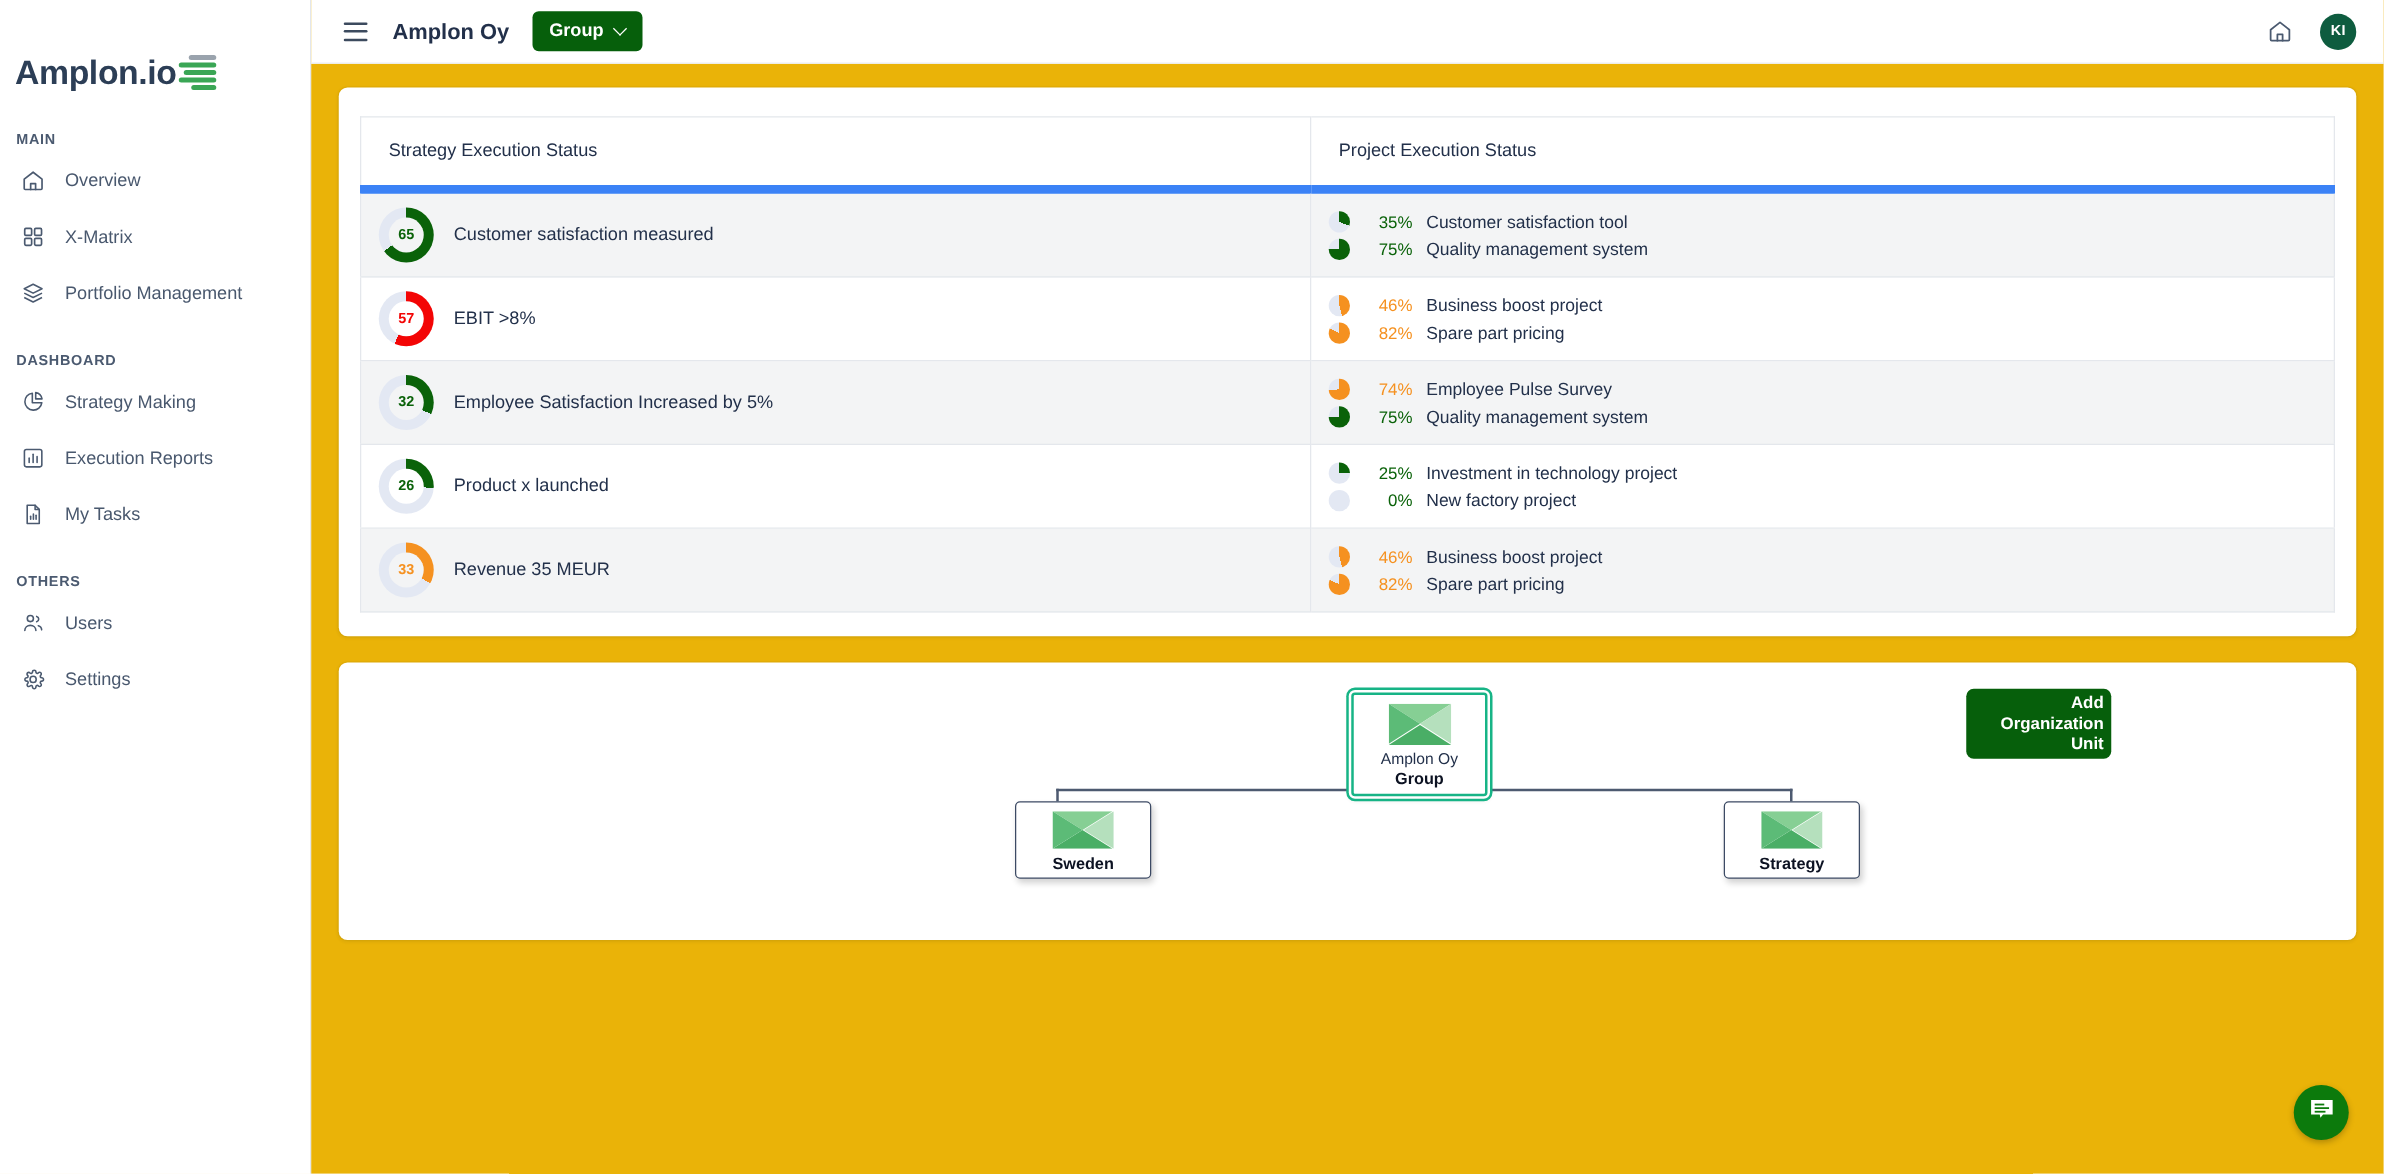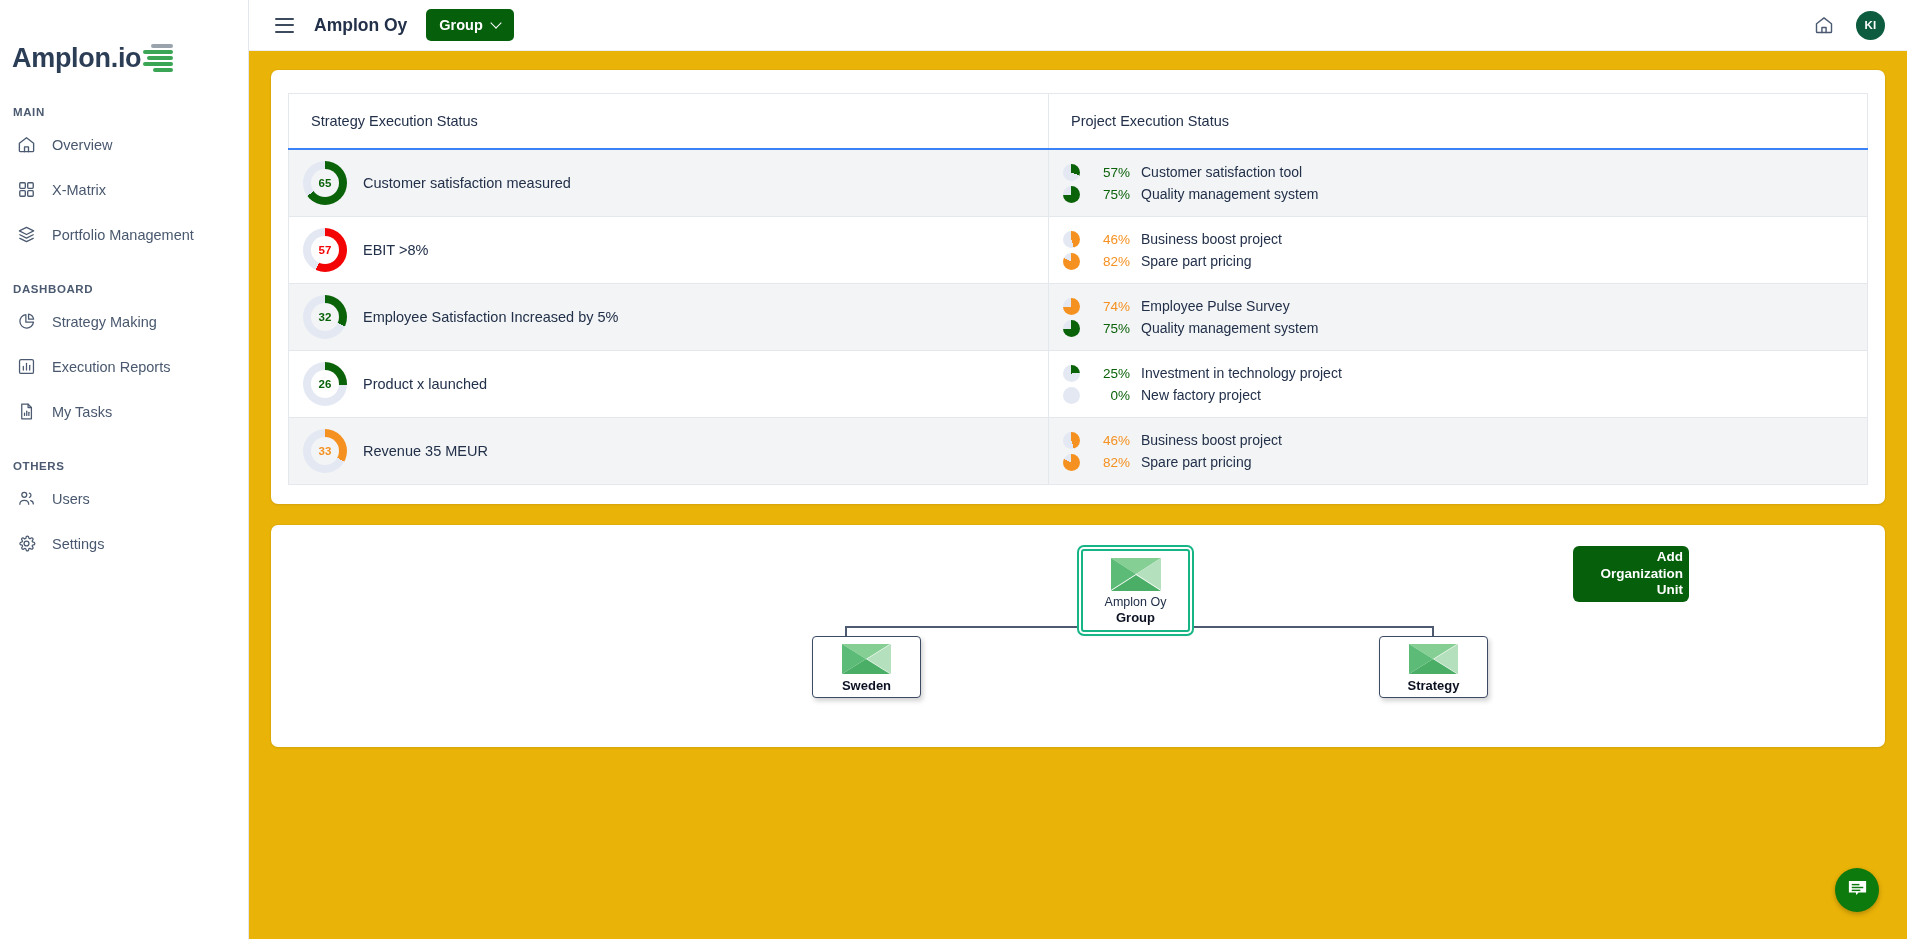--- a/index.html
+++ b/index.html
@@ -106,21 +106,21 @@
 
   
   #status-card { padding: 23px 17px 19px 17px; }
   #status-table {
     width: 100%; border-collapse: collapse;
     border: 1px solid #e4e7ec; table-layout: fixed;
   }
   #status-table th {
     text-align: left; font-size: 14.5px; font-weight: 400; color: #22304a;
     padding: 19px 0 19px 22px; background: #ffffff;
-    border-bottom: 2px solid #3b82f6;
+    border-bottom: 7px solid #3b82f6;
     border-right: 1px solid #e4e7ec;
   }
   #status-table th:last-child { border-right: none; }
   #status-table td {
     border-bottom: 1px solid #e4e7ec;
     border-right: 1px solid #e4e7ec;
     vertical-align: middle;
     padding: 0;
   }
   #status-table td:last-child { border-right: none; }
@@ -359,21 +359,21 @@
                         <span class="val" style="color: rgb(10, 98, 9);">65</span>
                       </div>
                     </div>
                     <span class="goal-label">Customer satisfaction measured</span>
                   </div>
                 </td>
                 <td>
                   <div class="proj-cell">
                     <div class="proj-row">
                       <span class="pie" style="background: conic-gradient(rgb(10, 98, 9) 0%, rgb(10, 98, 9) 31%, rgb(227, 232, 243) 31%, rgb(227, 232, 243) 100%);"></span>
-                      <span class="pct" style="color: rgb(10, 98, 9);">57%</span>
+                      <span class="pct" style="color: rgb(10, 98, 9);">35%</span>
                       <span class="proj-name">Customer satisfaction tool</span>
                     </div>
                     <div class="proj-row">
                       <span class="pie" style="background: conic-gradient(rgb(10, 98, 9) 0%, rgb(10, 98, 9) 75%, rgb(227, 232, 243) 75%, rgb(227, 232, 243) 100%);"></span>
                       <span class="pct" style="color: rgb(10, 98, 9);">75%</span>
                       <span class="proj-name">Quality management system</span>
                     </div>
                   </div>
                 </td>
               </tr>

